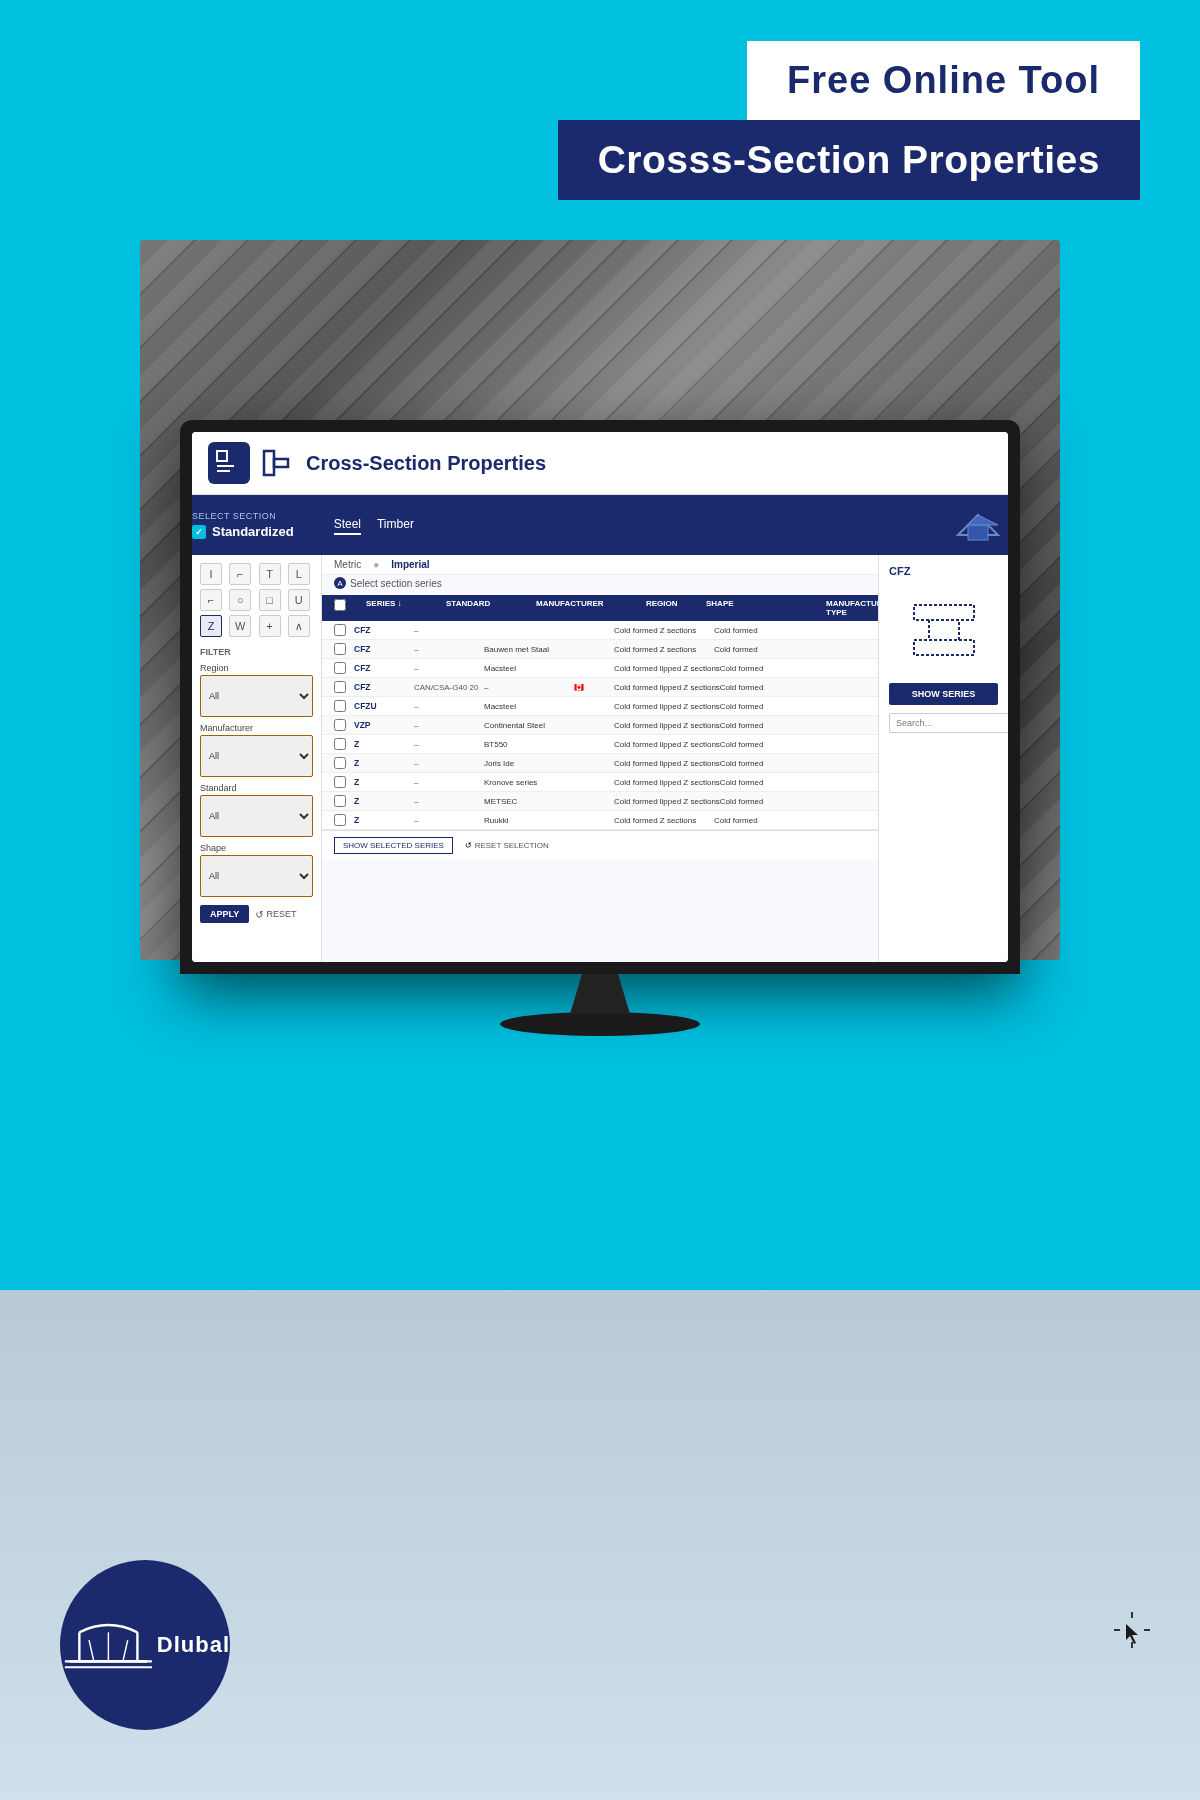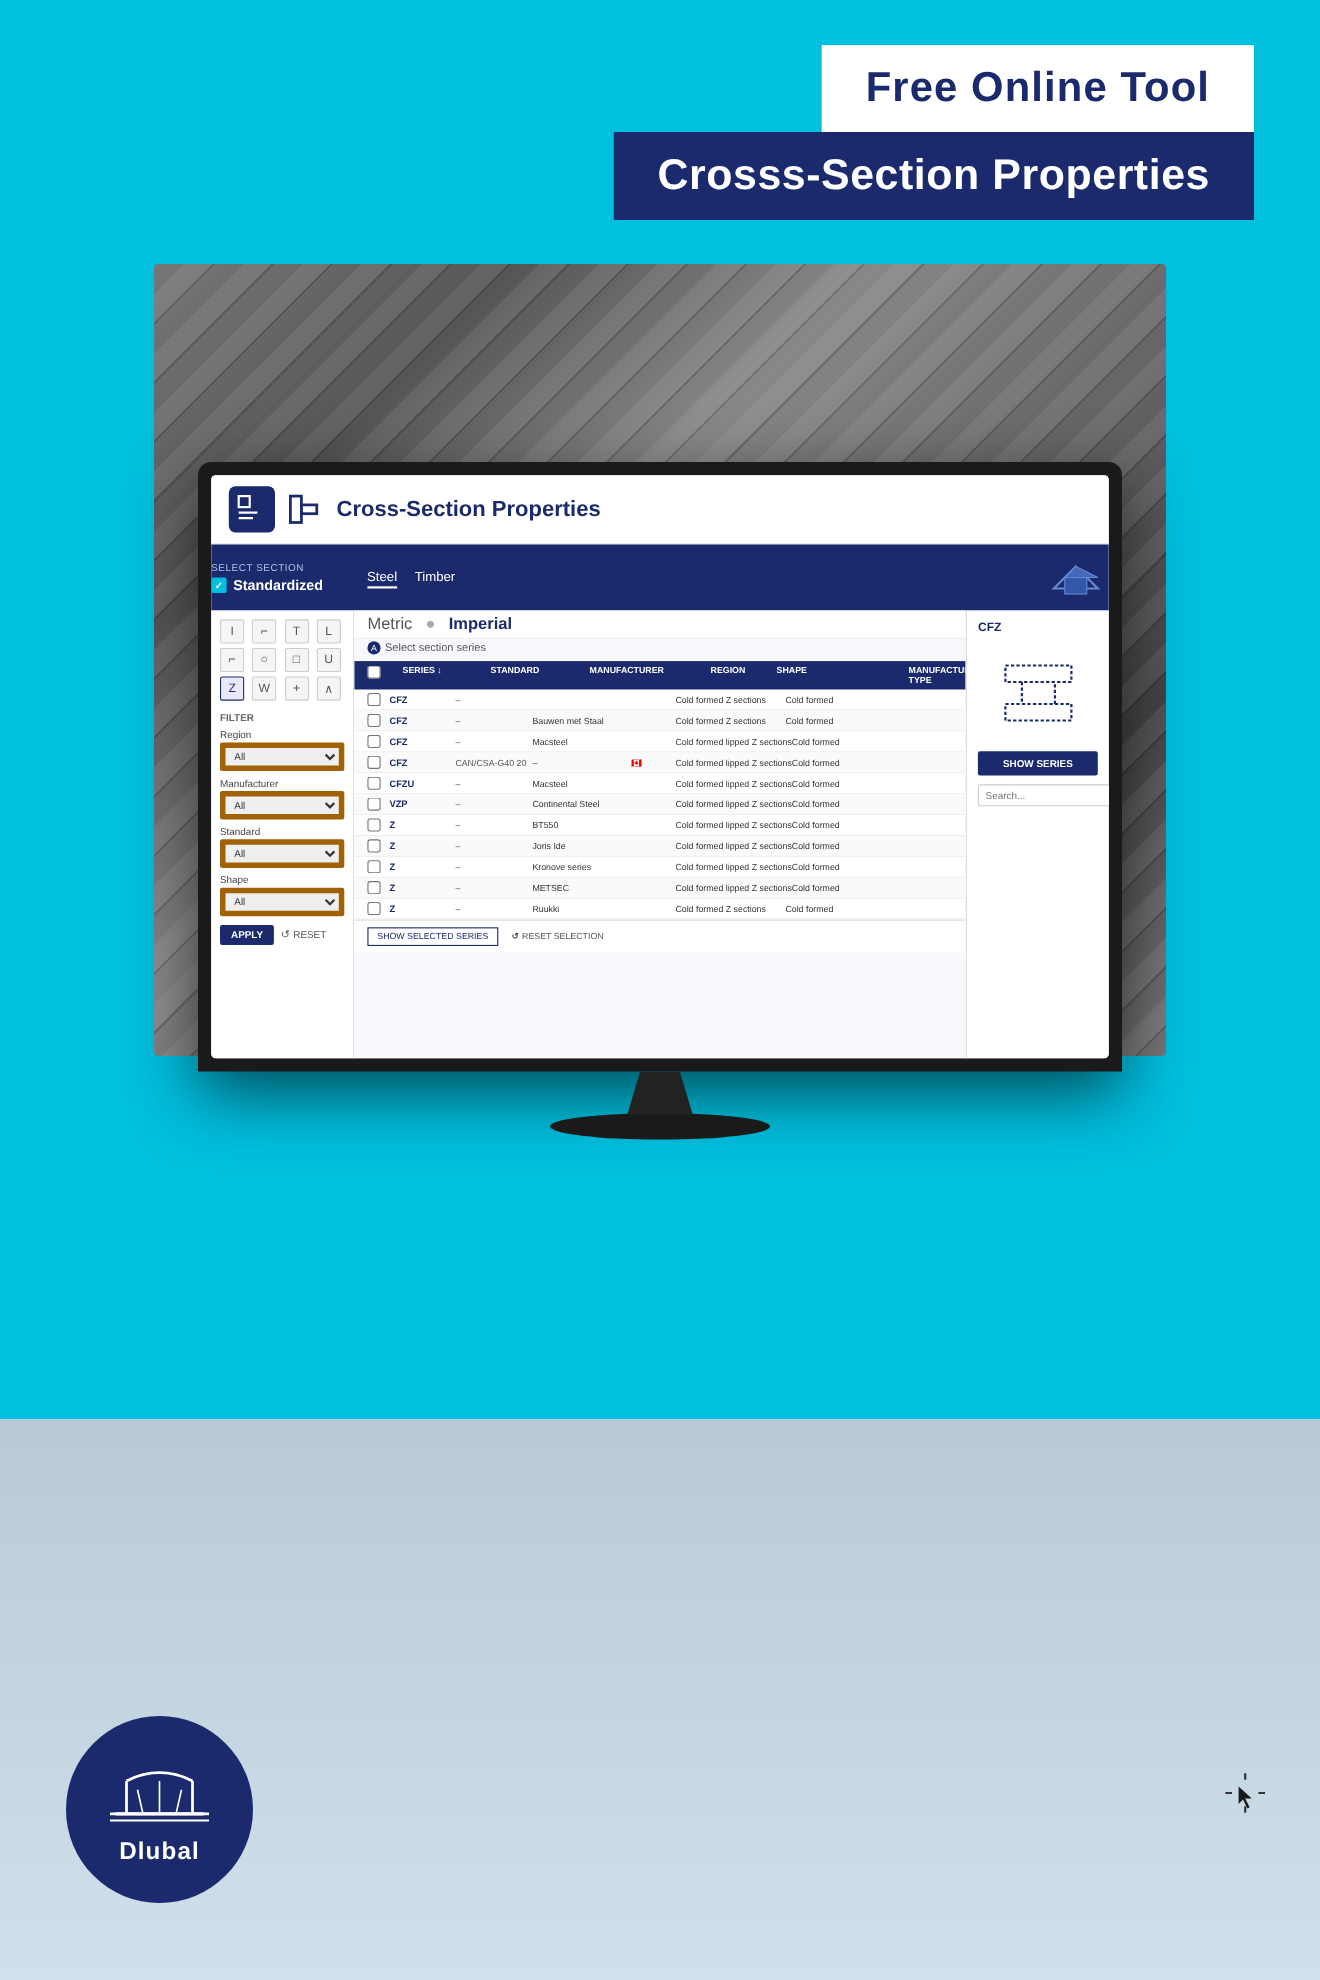--- a/index.html
+++ b/index.html
@@ -282,22 +282,22 @@
     .filter-label {
       font-size: 9px;
       color: #444;
       margin-bottom: 2px;
       display: block;
     }
 
     .filter-select {
       width: 100%;
       font-size: 9px;
-      padding: 2px 4px;
-      border: 5px solid #a16207;
+      padding: 14px 4px;
+      border: 1px solid #a16207;
       border-radius: 2px;
       color: #333;
     }
 
     .filter-buttons {
       display: flex;
       gap: 6px;
       margin-top: 8px;
       align-items: center;
     }
@@ -324,21 +324,21 @@
     
     .main-content {
       flex: 1;
       overflow: hidden;
       background: #f8f9fc;
     }
 
     .metric-bar {
       background: white;
       padding: 4px 12px;
-      font-size: 15px;
+      font-size: 10px;
       color: #555;
       border-bottom: 1px solid #eee;
       display: flex;
       gap: 12px;
     }
 
     .metric-item {
       display: flex;
       align-items: center;
       gap: 3px;
@@ -475,21 +475,21 @@
     
     .dlubal-circle {
       position: absolute;
       bottom: 70px;
       left: 60px;
       width: 170px;
       height: 170px;
       background: #1a2a6c;
       border-radius: 50%;
       display: flex;
-      flex-direction: column;
+      flex-direction: row;
       align-items: center;
       justify-content: center;
       z-index: 10;
     }
 
     .dlubal-logo-icon {
       width: 100px;
       height: 70px;
       margin-bottom: 6px;
     }

